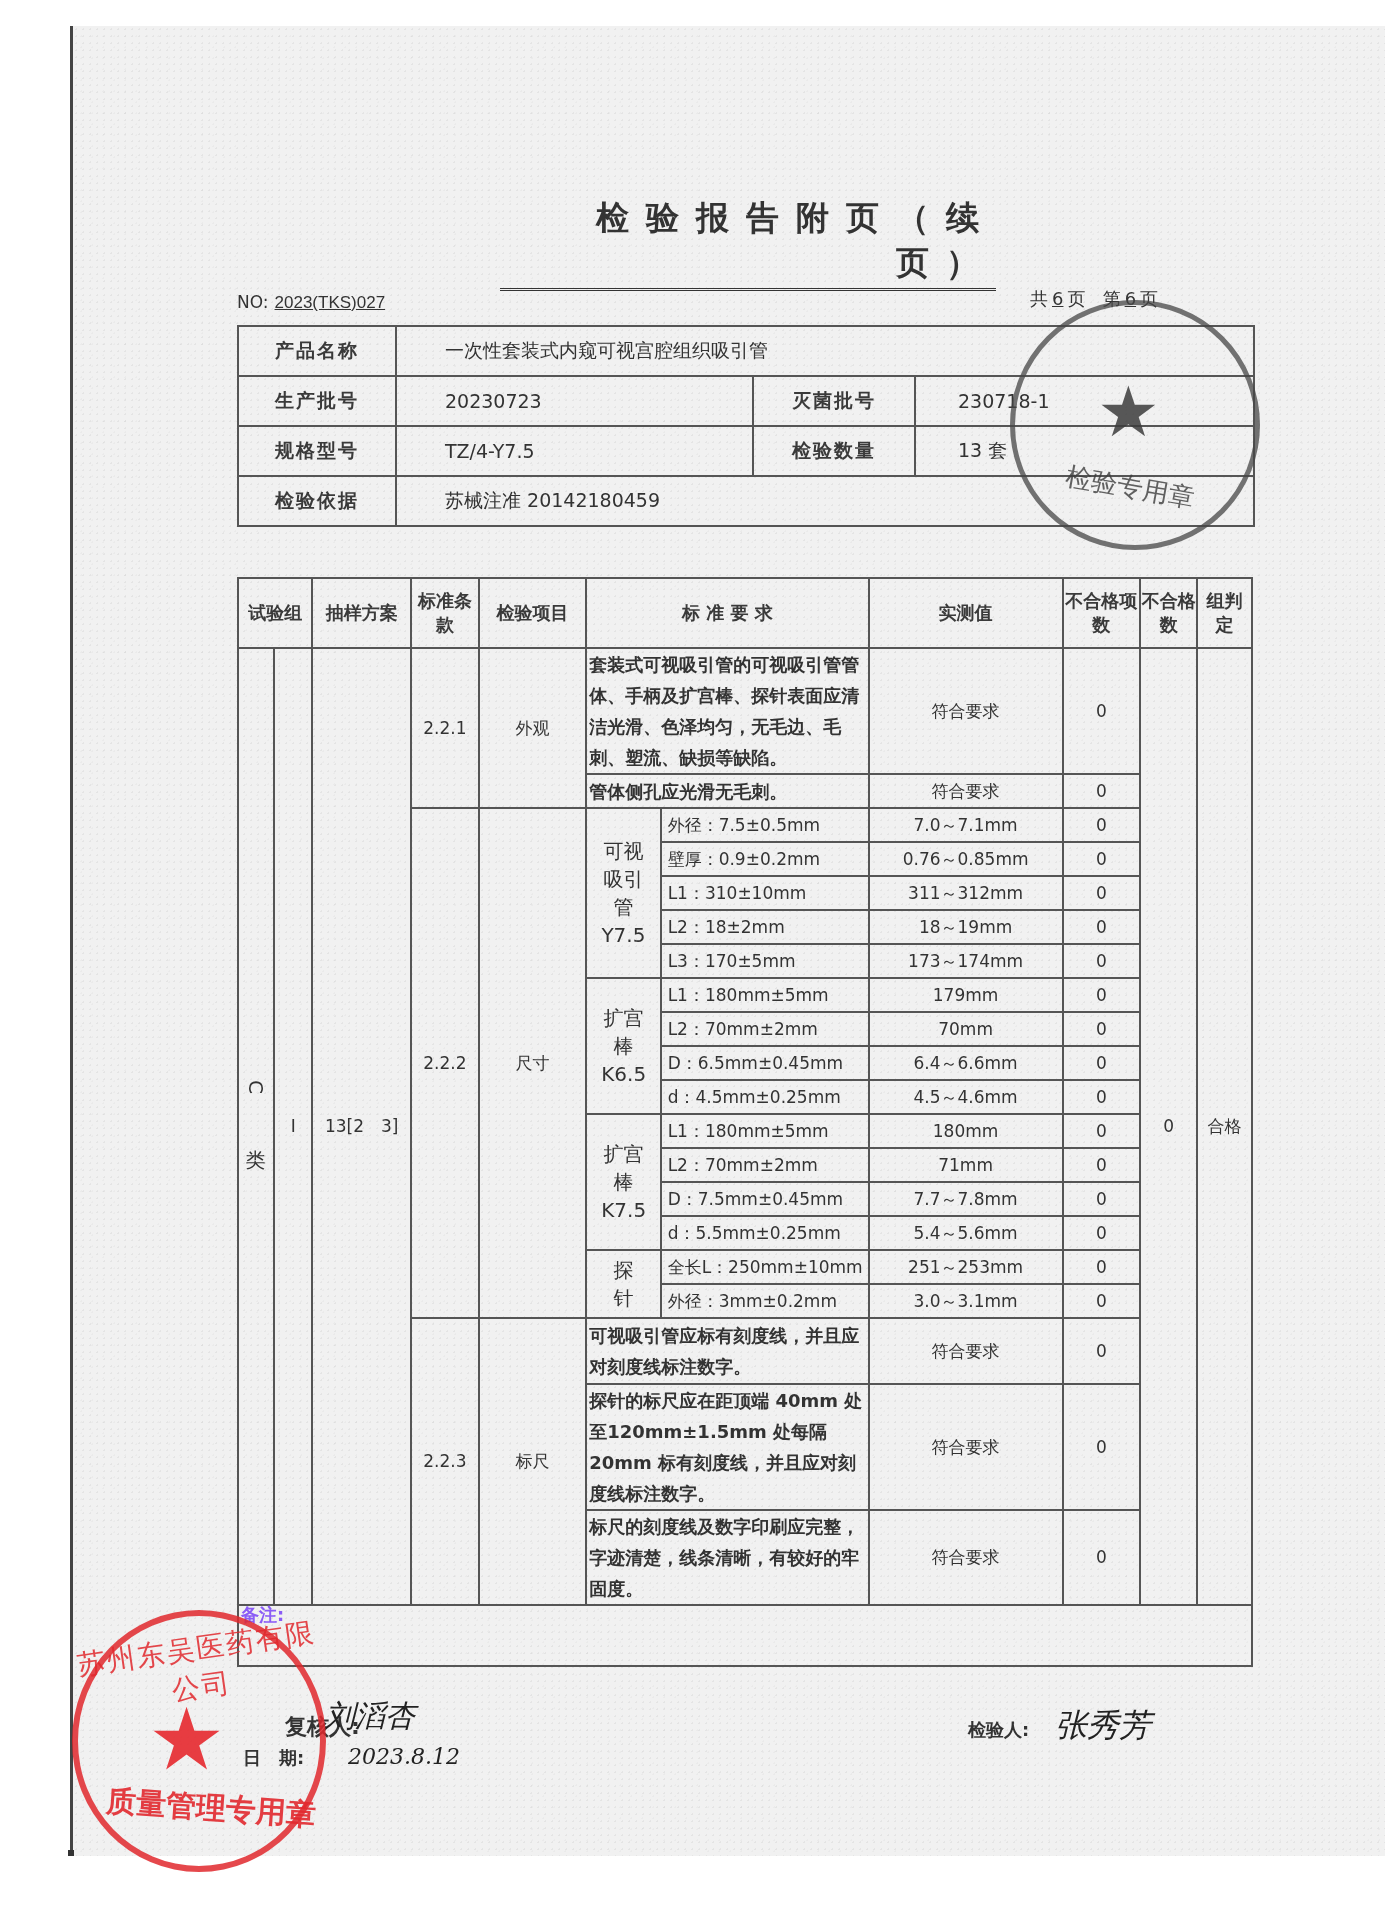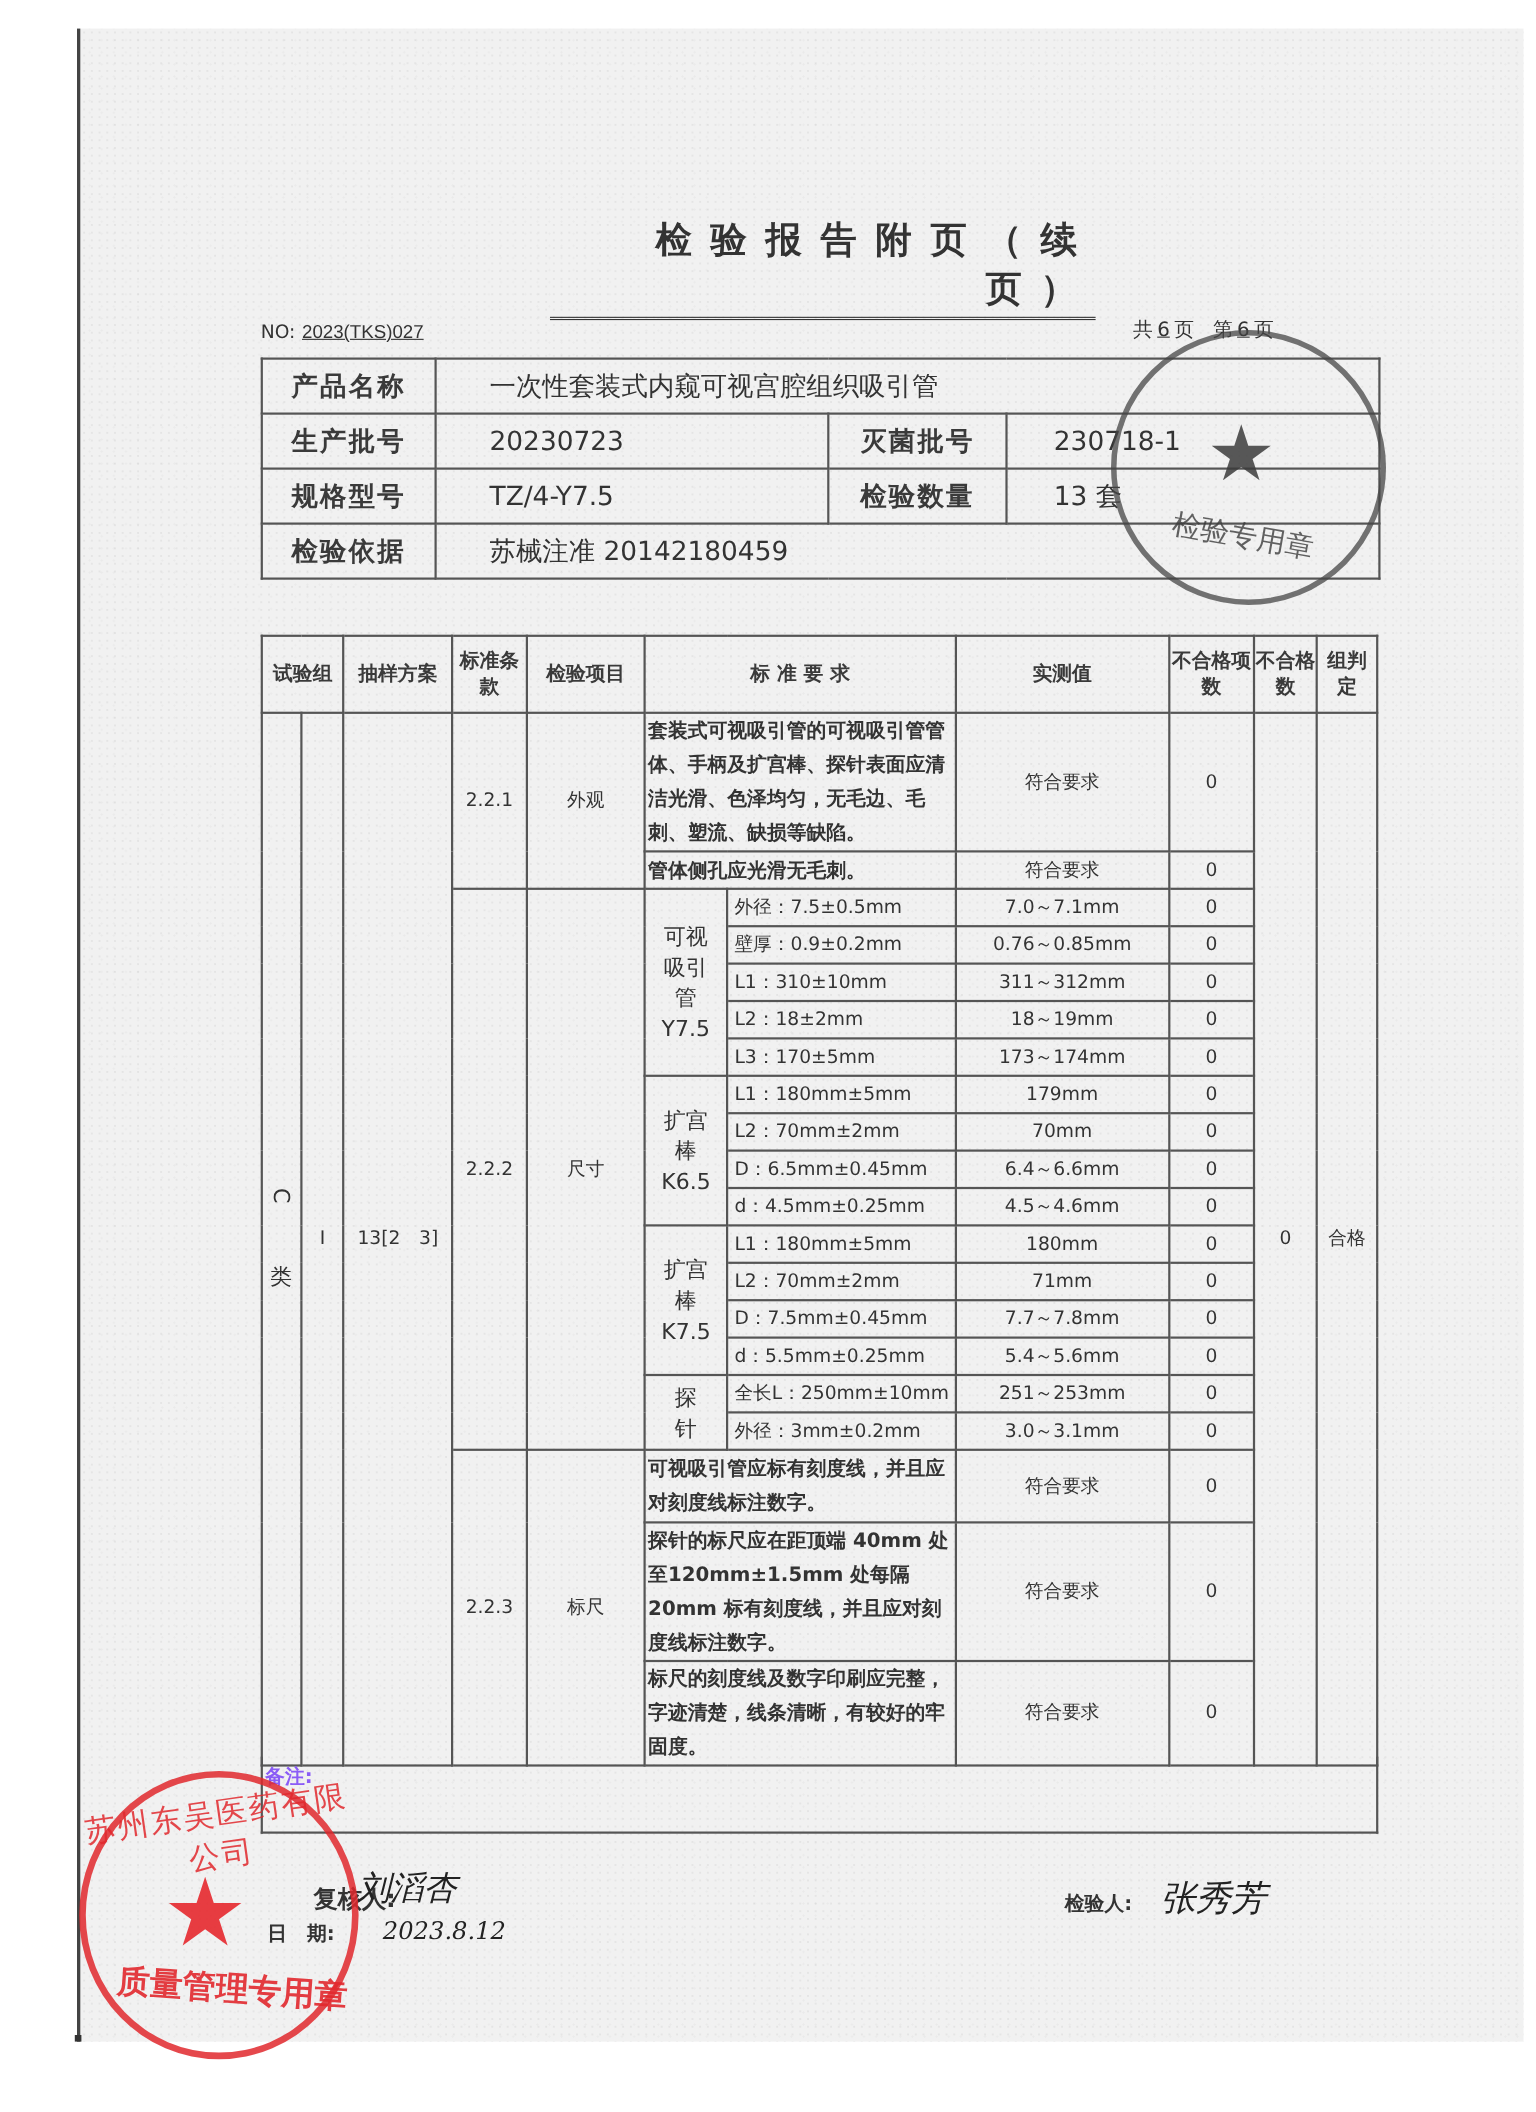--- a/index.html
+++ b/index.html
@@ -28,21 +28,21 @@
   .report-no { position:absolute; left:237px; top:292px; font-size:17px; color:#333; }
   .report-no .val { text-decoration:underline; font-family:"Liberation Sans Narrow","Liberation Sans",sans-serif; margin-left:6px; }
   .pages { position:absolute; left:1030px; top:287px; font-size:18px; color:#333; }
   .pages .u { text-decoration:underline; padding:0 4px; }
 
   table.info, table.tests {
     position:absolute; border-collapse:collapse; table-layout:fixed;
   }
   table.info { left:237px; top:325px; width:1016px; }
   table.info td {
-    border:2px solid #555; height:48px; font-size:24px; padding:0 0 0 10px;
+    border:2px solid #555; height:48px; font-size:19px; padding:0 0 0 10px;
     color:#333;
     margin-top:16px;
   }
   table.info td.lbl { text-align:center; letter-spacing:2px; padding:0; font-weight:bold; color:#3a3a3a; }
   table.info td.val { padding-left:48px; }
   table.info td.val2 { padding-left:42px; }
 
   table.tests { left:237px; top:577px; width:1016px; }
   table.tests td {
     border:2px solid #555; font-size:17px; color:#333; text-align:center;

